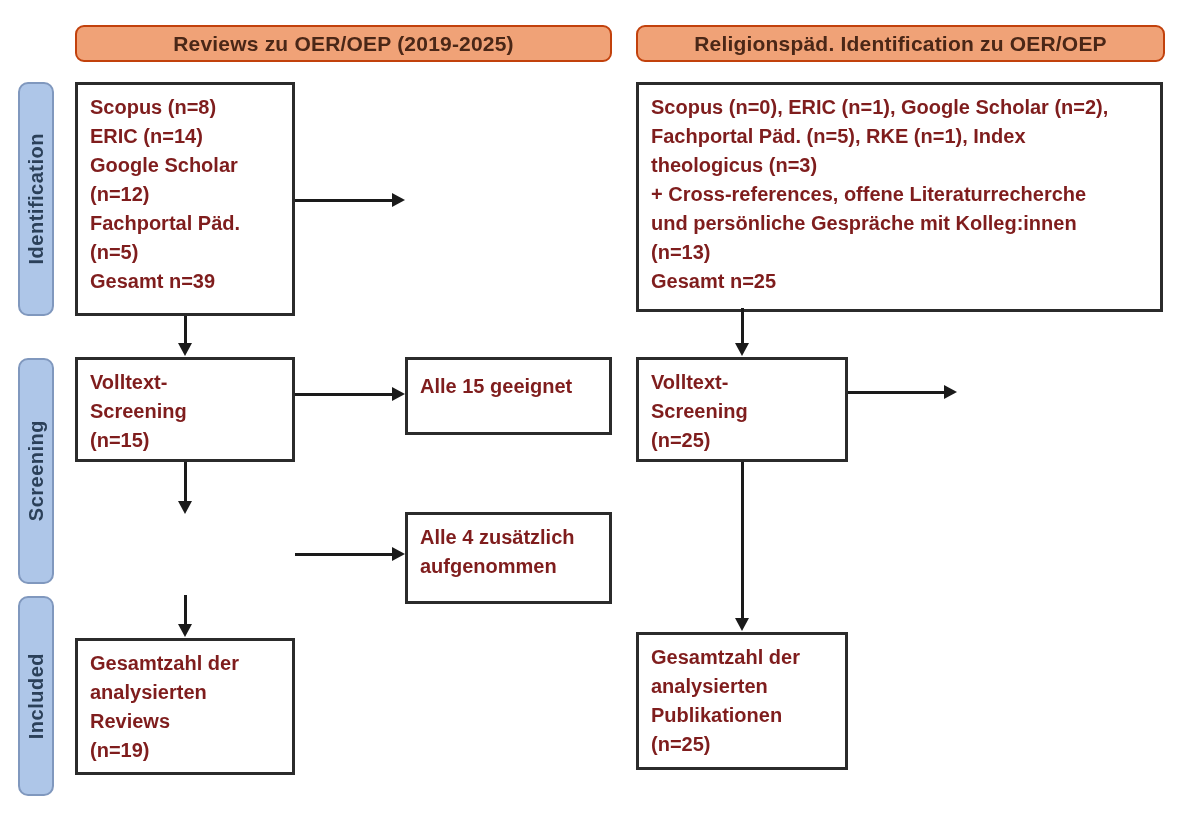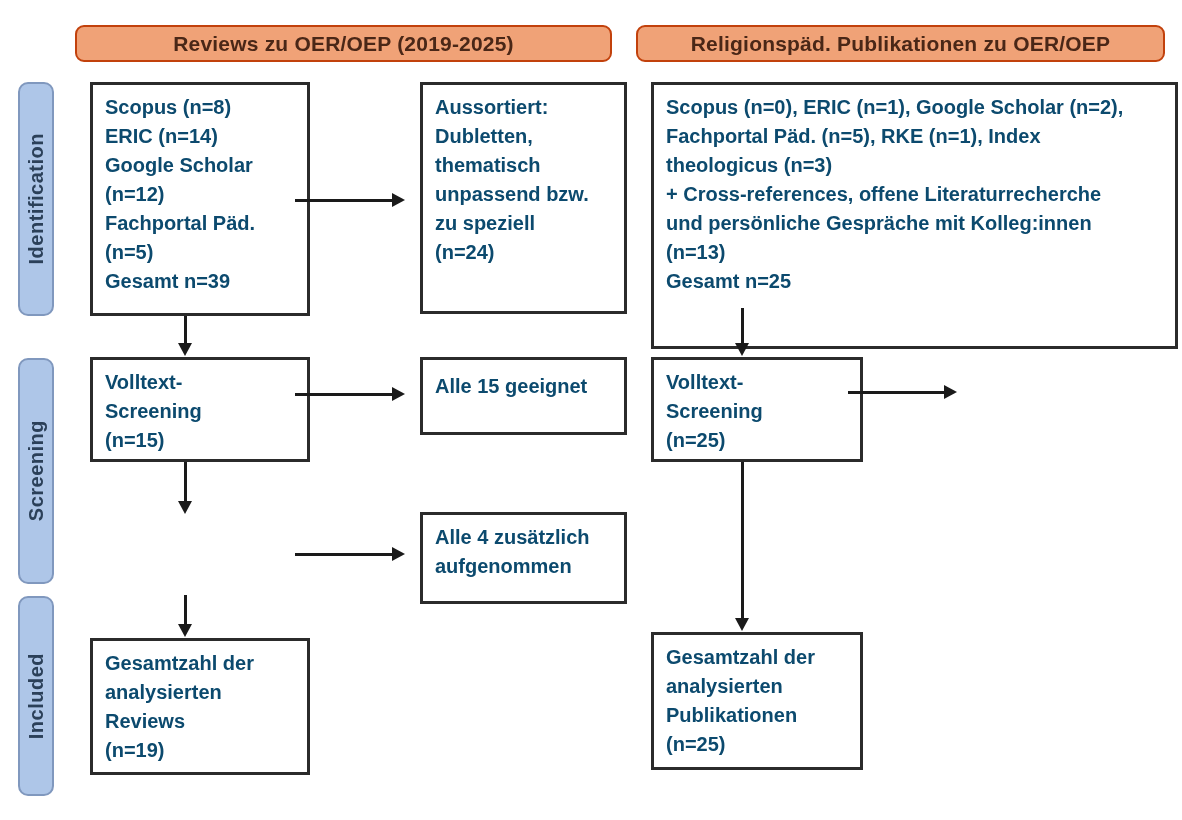--- a/index.html
+++ b/index.html
@@ -15,69 +15,63 @@
   }
   .pill{
     position:absolute;box-sizing:border-box;
     background:#aec6e8;border:2px solid #8098be;border-radius:10px;
     color:#2b4059;font-weight:700;font-size:20px;
     display:flex;align-items:center;justify-content:center;
   }
   .pill span{writing-mode:vertical-rl;transform:rotate(180deg);letter-spacing:.5px;}
   .box{
     position:absolute;box-sizing:border-box;background:#ffffff;
-    border:3px solid #2b2b2b;color:#0c4a6e;
+    border:3px solid #2b2b2b;color:#7f1d1d;
     font-weight:700;font-size:20px;line-height:1.45;
-    padding:8px 12px;white-space:pre-line;margin-left:15px;
+    padding:8px 12px;white-space:pre-line;
   }
   .ah{position:absolute;height:3px;background:#1a1a1a;}
   .ah::after{
     content:"";position:absolute;right:-12px;top:-6px;
     border-top:7px solid transparent;border-bottom:7px solid transparent;
     border-left:13px solid #1a1a1a;
   }
   .av{position:absolute;width:3px;background:#1a1a1a;}
   .av::after{
     content:"";position:absolute;bottom:-12px;left:-6px;
     border-left:7px solid transparent;border-right:7px solid transparent;
     border-top:13px solid #1a1a1a;
   }
 </style>
 </head>
 <body>
 
 <div class="canvas">
 
   <div class="hdr" style="left:75px;top:25px;width:537px;height:37px;">Reviews zu OER/OEP (2019-2025)</div>
-  <div class="hdr" style="left:636px;top:25px;width:529px;height:37px;">Religionspäd. Publikationen zu OER/OEP</div>
+  <div class="hdr" style="left:636px;top:25px;width:529px;height:37px;">Religionspäd. Identification zu OER/OEP</div>
 
   <div class="pill" style="left:18px;top:82px;width:36px;height:234px;">
     <span>Identification</span>
   </div>
   <div class="pill" style="left:18px;top:358px;width:36px;height:226px;">
     <span>Screening</span>
   </div>
   <div class="pill" style="left:18px;top:596px;width:36px;height:200px;">
     <span>Included</span>
   </div>
 
   <div class="box" style="left:75px;top:82px;width:220px;height:234px;">Scopus (n=8)
 ERIC (n=14)
 Google Scholar
 (n=12)
 Fachportal Päd.
 (n=5)
 Gesamt n=39</div>
-  <div class="box" style="left:405px;top:82px;width:207px;height:232px;">Aussortiert:
-Dubletten,
-thematisch
-unpassend bzw.
-zu speziell
-(n=24)</div>
-  <div class="box" style="left:636px;top:82px;width:527px;height:267px;">Scopus (n=0), ERIC (n=1), Google Scholar (n=2),
+  <div class="box" style="left:636px;top:82px;width:527px;height:230px;">Scopus (n=0), ERIC (n=1), Google Scholar (n=2),
 Fachportal Päd. (n=5), RKE (n=1), Index
 theologicus (n=3)
 + Cross-references, offene Literaturrecherche
 und persönliche Gespräche mit Kolleg:innen
 (n=13)
 Gesamt n=25</div>
 
   <div class="box" style="left:75px;top:357px;width:220px;height:105px;">Volltext-
 Screening
 (n=15)</div>

